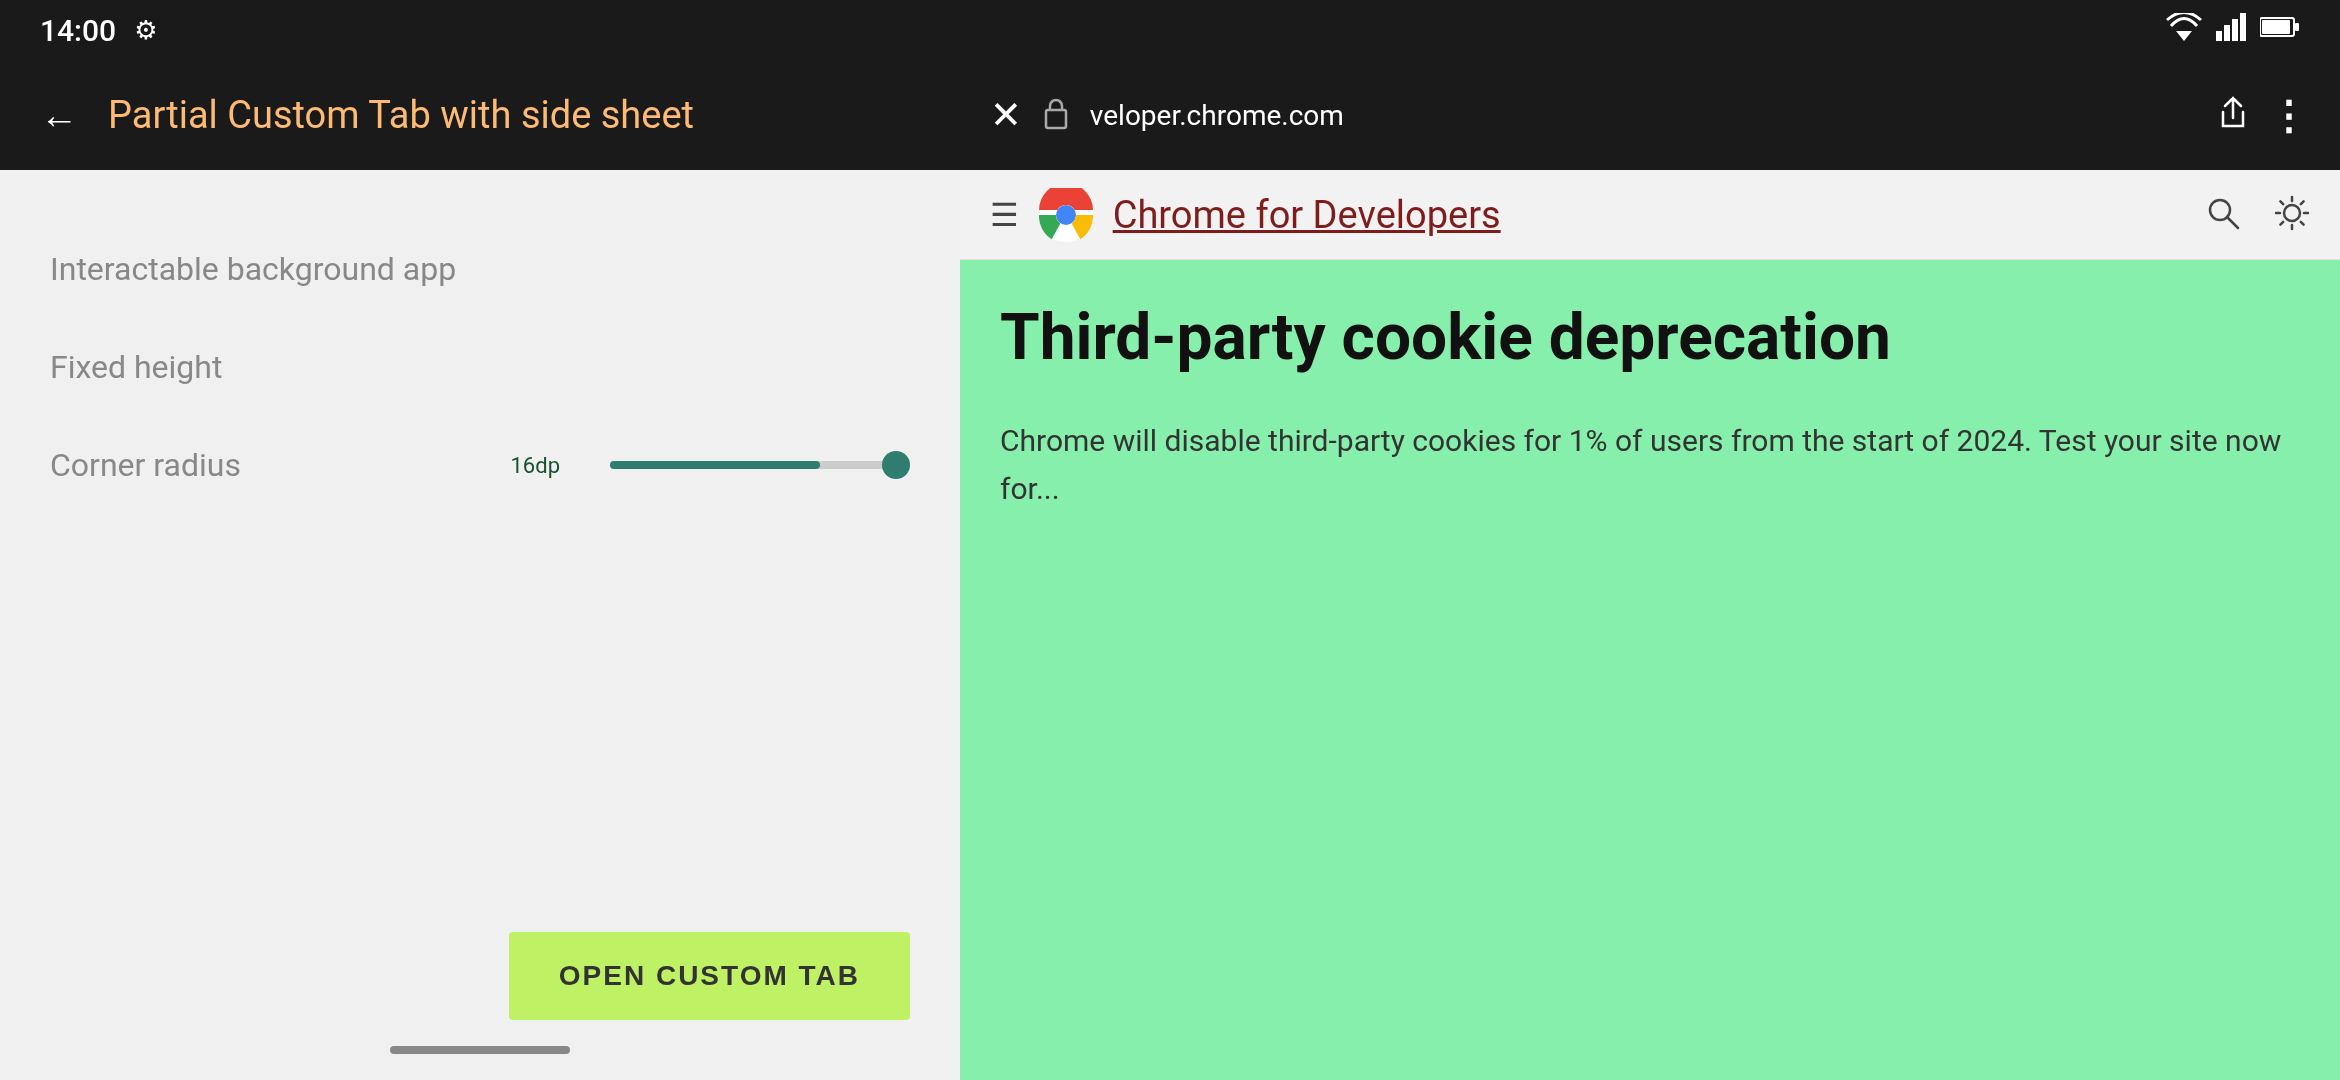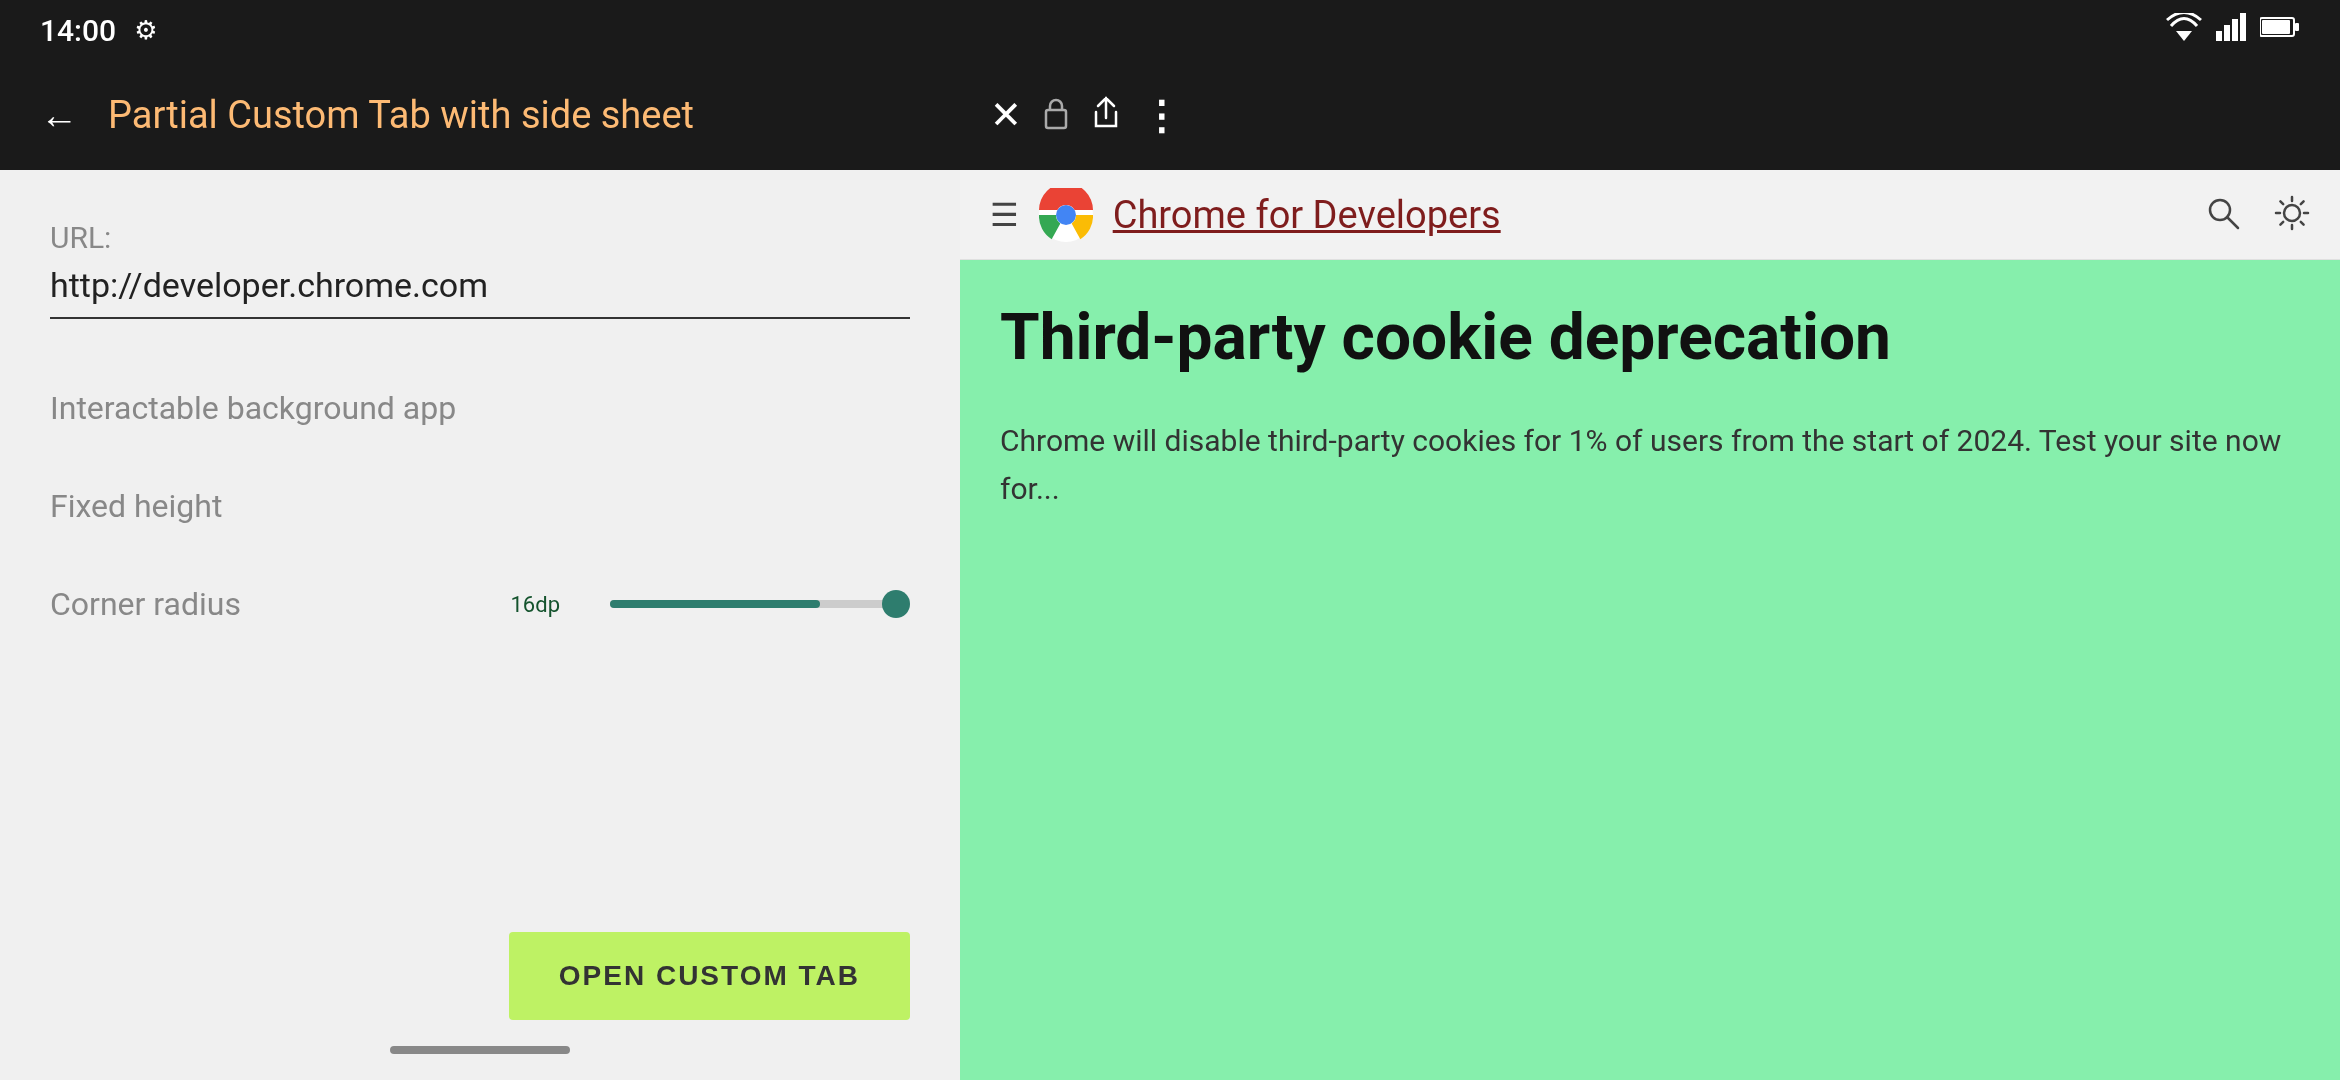--- a/index.html
+++ b/index.html
@@ -337,24 +337,20 @@
 
   <div class="left-panel">
 
     <div class="app-toolbar">
       <span class="back-arrow">←</span>
       <span class="app-title">Partial Custom Tab with side sheet</span>
     </div>
 
     <div class="app-content">
 
-      <div class="form-section">
-        <div class="field-label">URL:</div>
-        <div class="field-value">http://developer.chrome.com</div>
-      </div>
 
       <div class="option-label">Interactable background app</div>
 
       <div class="option-label">Fixed height</div>
 
       <div class="corner-radius-row">
         <span class="corner-radius-label">Corner radius</span>
         <span class="corner-radius-value">16dp</span>
         <div class="slider-container">
           <div class="slider-fill"></div>
@@ -377,20 +373,21 @@
   <div class="right-panel">
 
     <div class="chrome-toolbar">
       <span class="chrome-close">✕</span>
       <span>
         <svg width="28" height="34" viewBox="0 0 28 34" fill="none">
           <rect x="4" y="14" width="20" height="18" rx="2" stroke="#aaa" stroke-width="2.5" fill="none"></rect>
           <path d="M8 14V10a6 6 0 0 1 12 0v4" stroke="#aaa" stroke-width="2.5" fill="none"></path>
         </svg>
       </span>
+      <span class="chrome-url">veloper.chrome.com</span>
       <span>
         <svg width="32" height="34" viewBox="0 0 32 34" fill="none">
           <path d="M16 2 L16 22M8 10 L16 2 L24 10" stroke="white" stroke-width="2.5" stroke-linecap="round"></path>
           <path d="M6 16 L6 30 L26 30 L26 16" stroke="white" stroke-width="2.5" fill="none" stroke-linecap="round"></path>
         </svg>
       </span>
       <span class="chrome-more" style="color:#fff; font-size:40px; font-weight:700; letter-spacing:1px;">⋮</span>
     </div>
 
     <div class="chrome-content">

